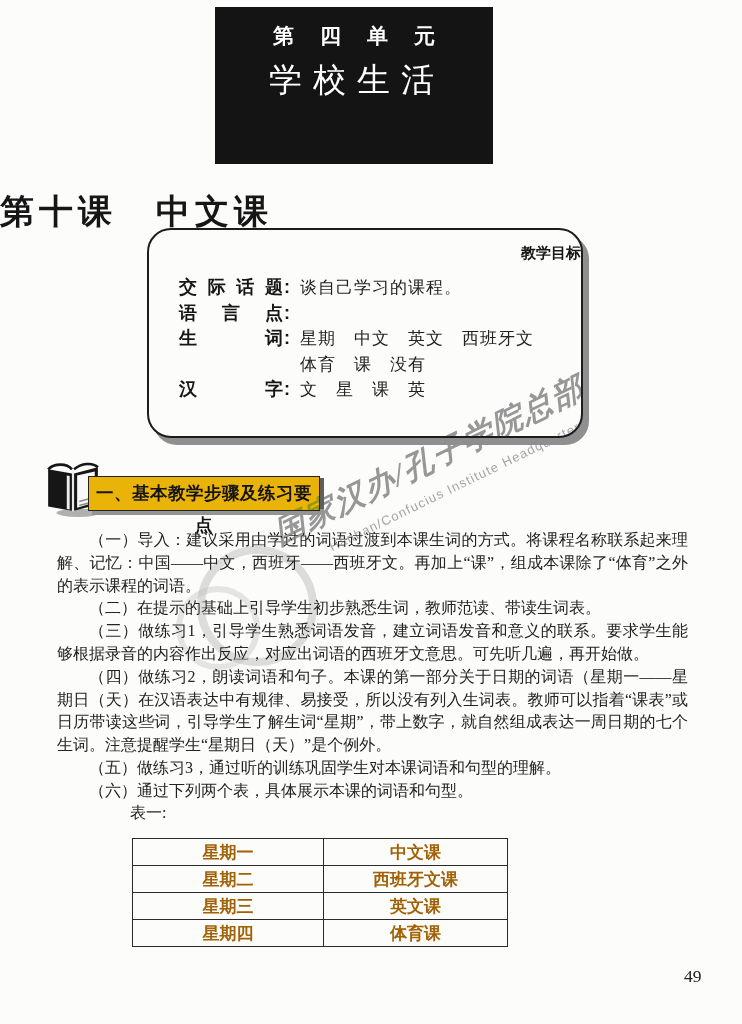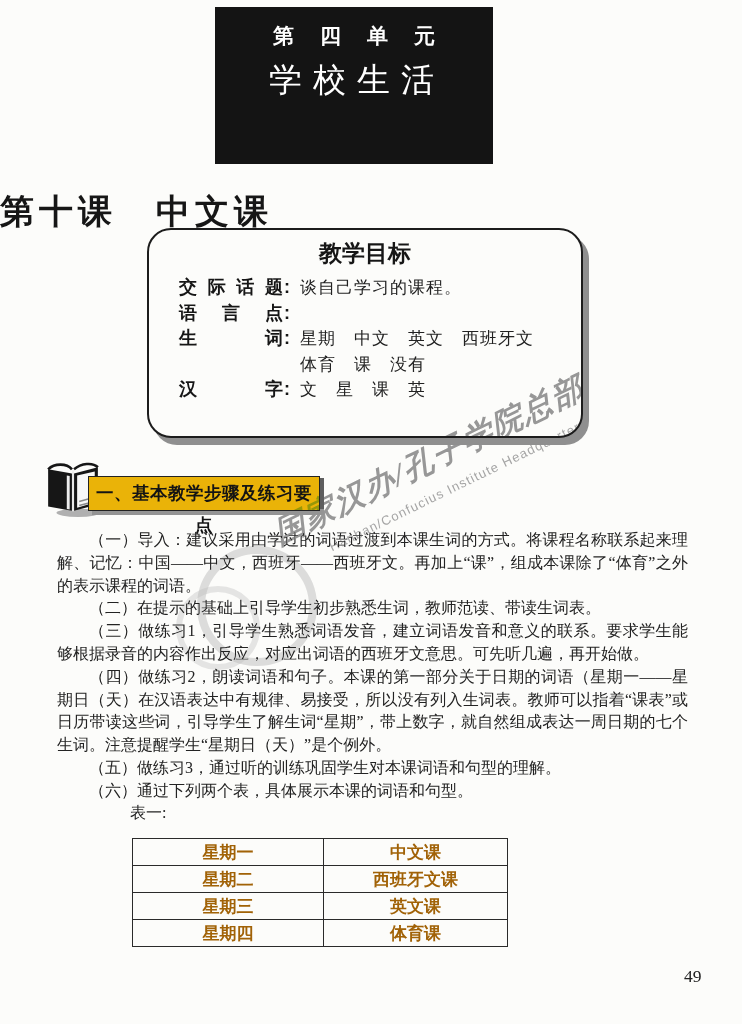--- a/index.html
+++ b/index.html
@@ -31,21 +31,21 @@
   }
 
   
   .obj-box{
     position:absolute;left:147px;top:228px;width:436px;height:210px;
     box-sizing:border-box;background:#fcfcfa;
     border:2.5px solid #1c1c1c;border-radius:24px;
     box-shadow:6px 7px 0 #8f8f8f;
   }
   .obj-title{
-    margin-top:9px;text-align:center;font-size:23px;font-weight:bold;
+    margin-top:9px;text-align:right;font-size:15px;font-weight:bold;
     font-family:"Liberation Sans",sans-serif;color:#161616;line-height:28px;
   }
   .obj-rows{margin:8px 22px 0 30px;}
   .obj-row{display:flex;align-items:flex-start;}
   .obj-label{
     width:104px;flex:0 0 104px;display:flex;justify-content:space-between;
     font-family:"Liberation Sans",sans-serif;font-weight:bold;
     font-size:18px;line-height:25.5px;color:#161616;
   }
   .obj-colon{

